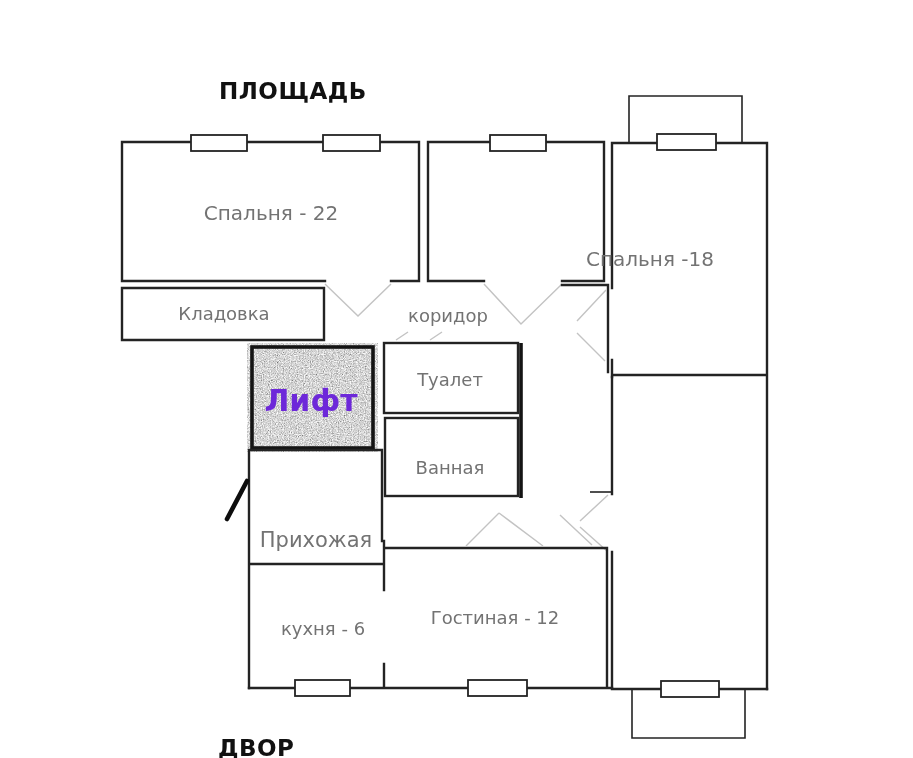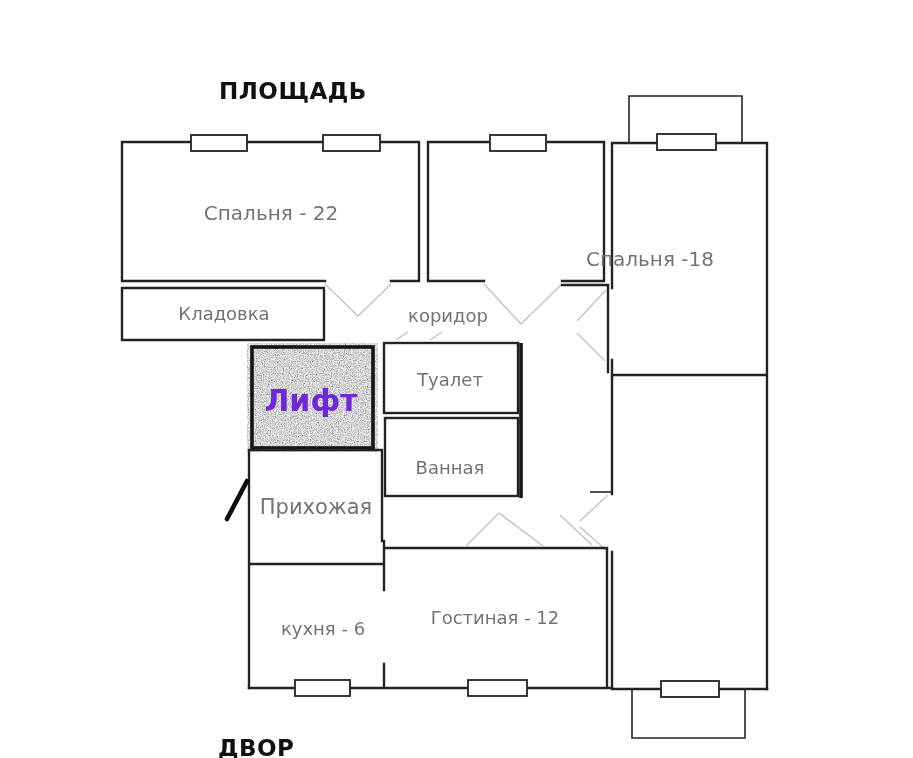--- a/index.html
+++ b/index.html
@@ -144,20 +144,20 @@
   <div class="lbl lbl-small" style="left:224px;top:314px;">Кладовка</div>
 
   <div class="lbl lbl-small" style="left:448px;top:316px;">коридор</div>
 
   <div class="lbl lbl-small" style="left:450px;top:380px;text-align:right;">Туалет</div>
 
   <div class="lbl lbl-small" style="left:450px;top:468px;">Ванная</div>
 
   <div class="lbl lbl-lift" style="left:311px;top:400px;">Лифт</div>
 
-  <div class="lbl lbl-hall" style="left:316px;top:508px;">Прихожая</div>
+  <div class="lbl lbl-hall" style="left:316px;top:541px;">Прихожая</div>
 
   <div class="lbl lbl-small" style="left:323px;top:629px;">кухня - 6</div>
 
   <div class="lbl lbl-small" style="left:495px;top:618px;">Гостиная - 12</div>
 
 
 </div>
 
 </body></html>

